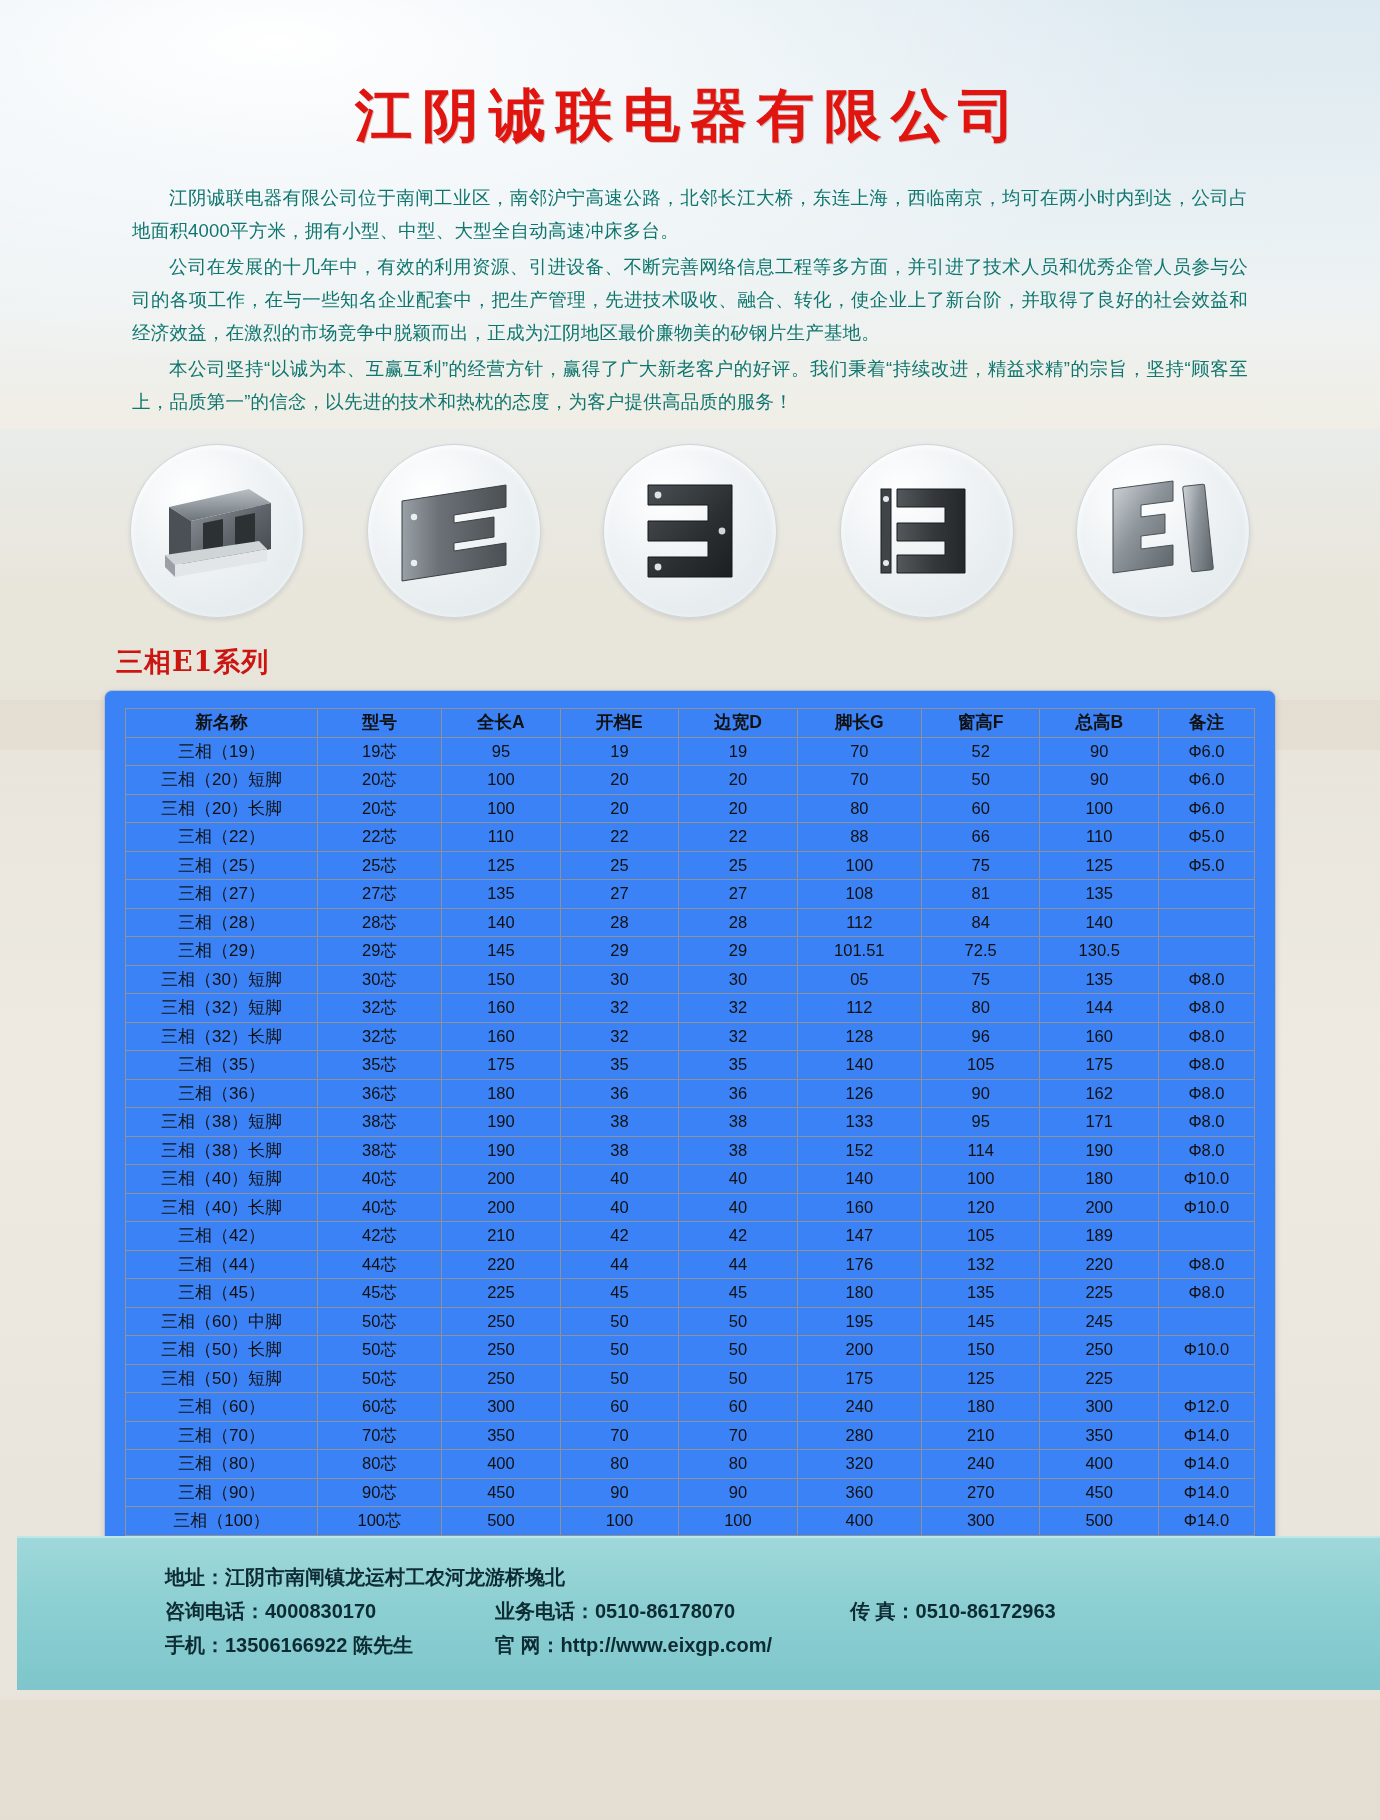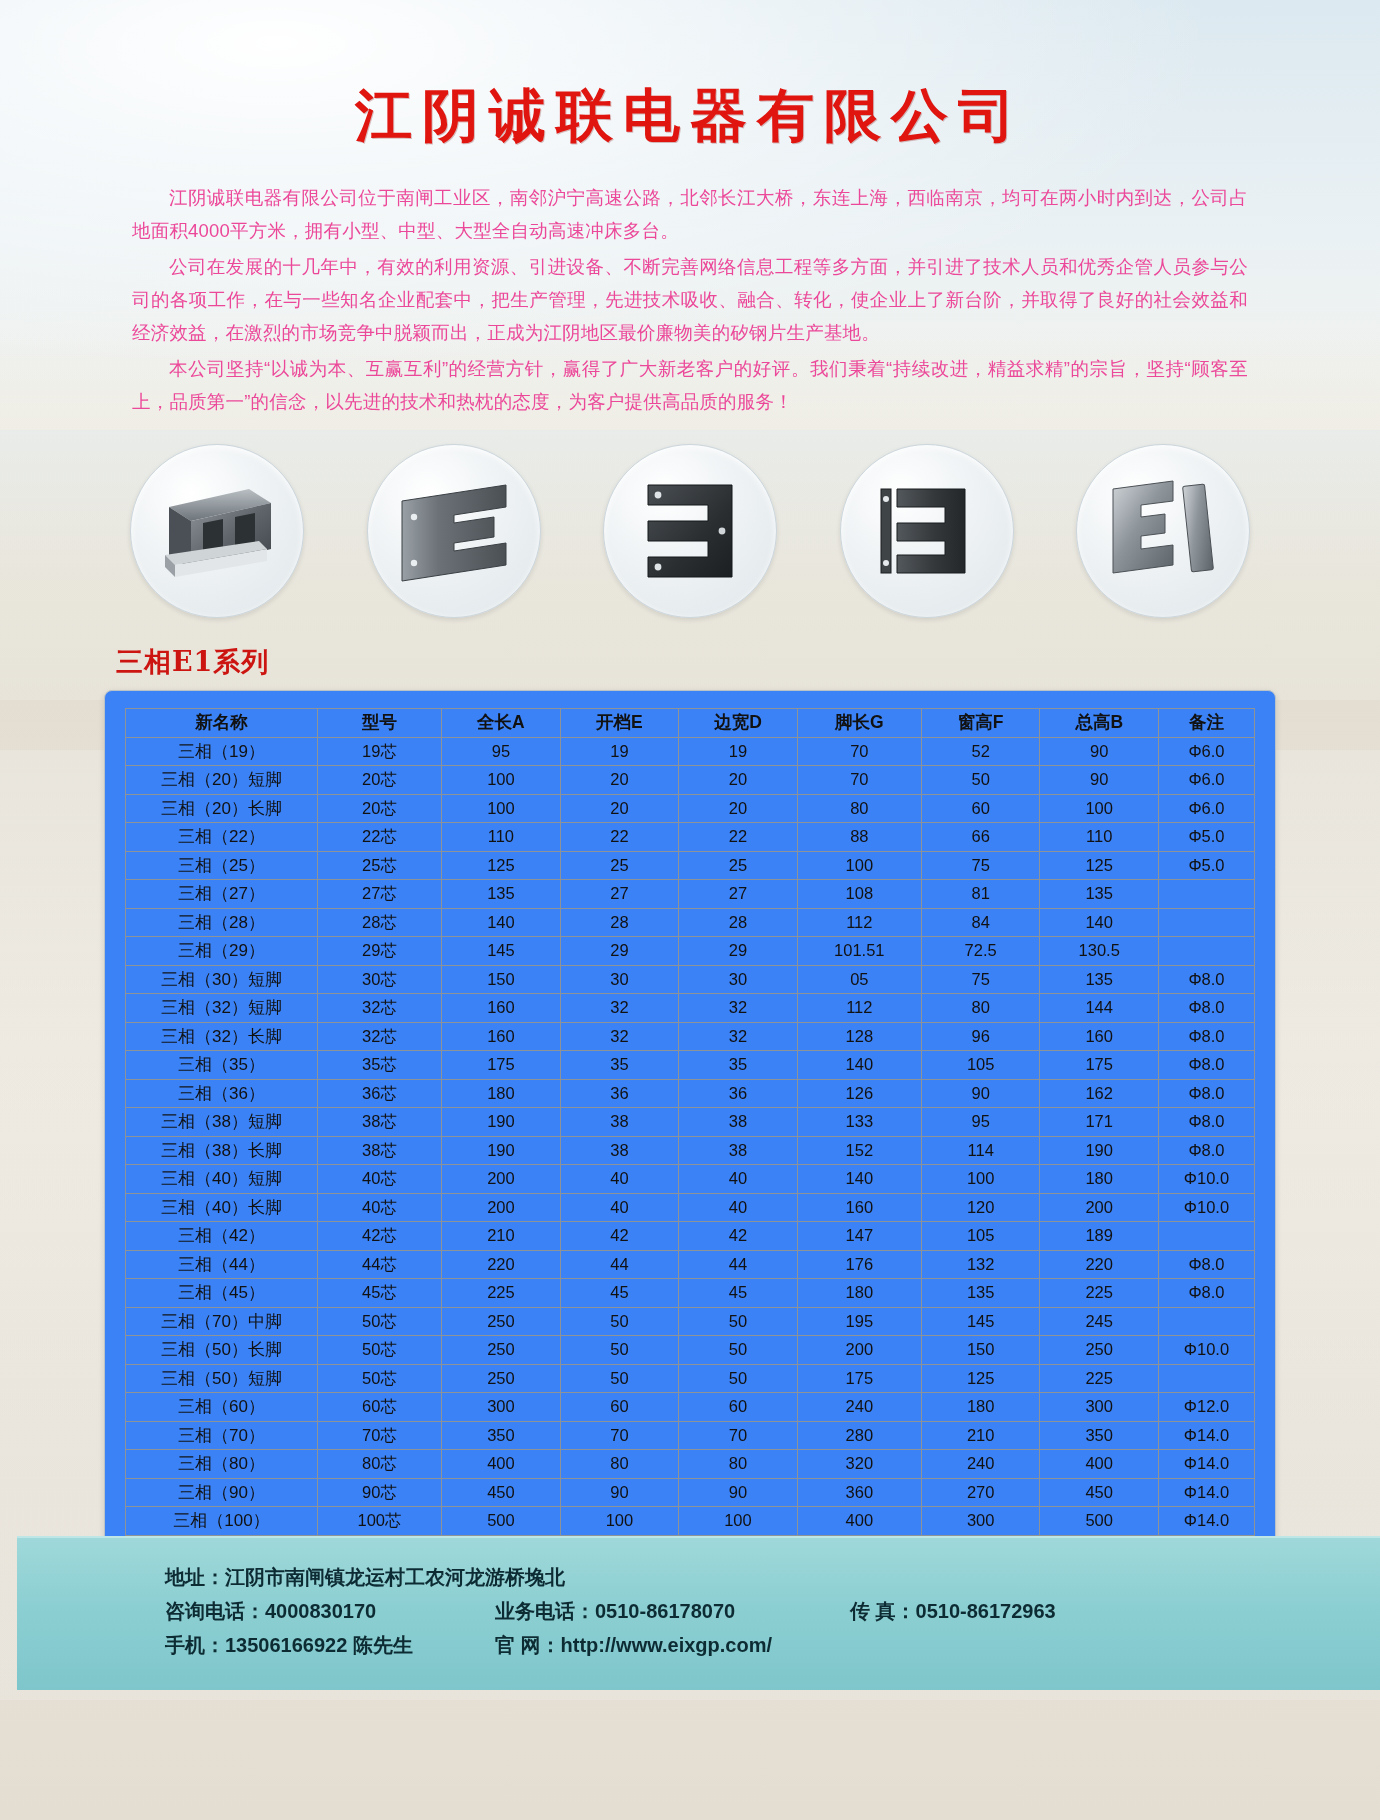--- a/index.html
+++ b/index.html
@@ -51,21 +51,21 @@
     margin: 0 0 26px 0;
     text-shadow: 1px 1px 0 rgba(120,0,0,0.25);
   }
 
   
   .intro {
     margin: 0 auto;
     width: 1116px;
     font-size: 18.5px;
     line-height: 33px;
-    color: #ec4899;
+    color: #0f766e;
     letter-spacing: 0.2px;
     text-align: justify;
   }
   .intro p {
     margin: 0 0 3px 0;
     text-indent: 2em;
   }
 
   
   .photos {
@@ -515,21 +515,21 @@
             <td>45芯</td>
             <td>225</td>
             <td>45</td>
             <td>45</td>
             <td>180</td>
             <td>135</td>
             <td>225</td>
             <td>Φ8.0</td>
           </tr>
           <tr>
-            <td class="name">三相（70）中脚</td>
+            <td class="name">三相（60）中脚</td>
             <td>50芯</td>
             <td>250</td>
             <td>50</td>
             <td>50</td>
             <td>195</td>
             <td>145</td>
             <td>245</td>
             <td></td>
           </tr>
           <tr>

